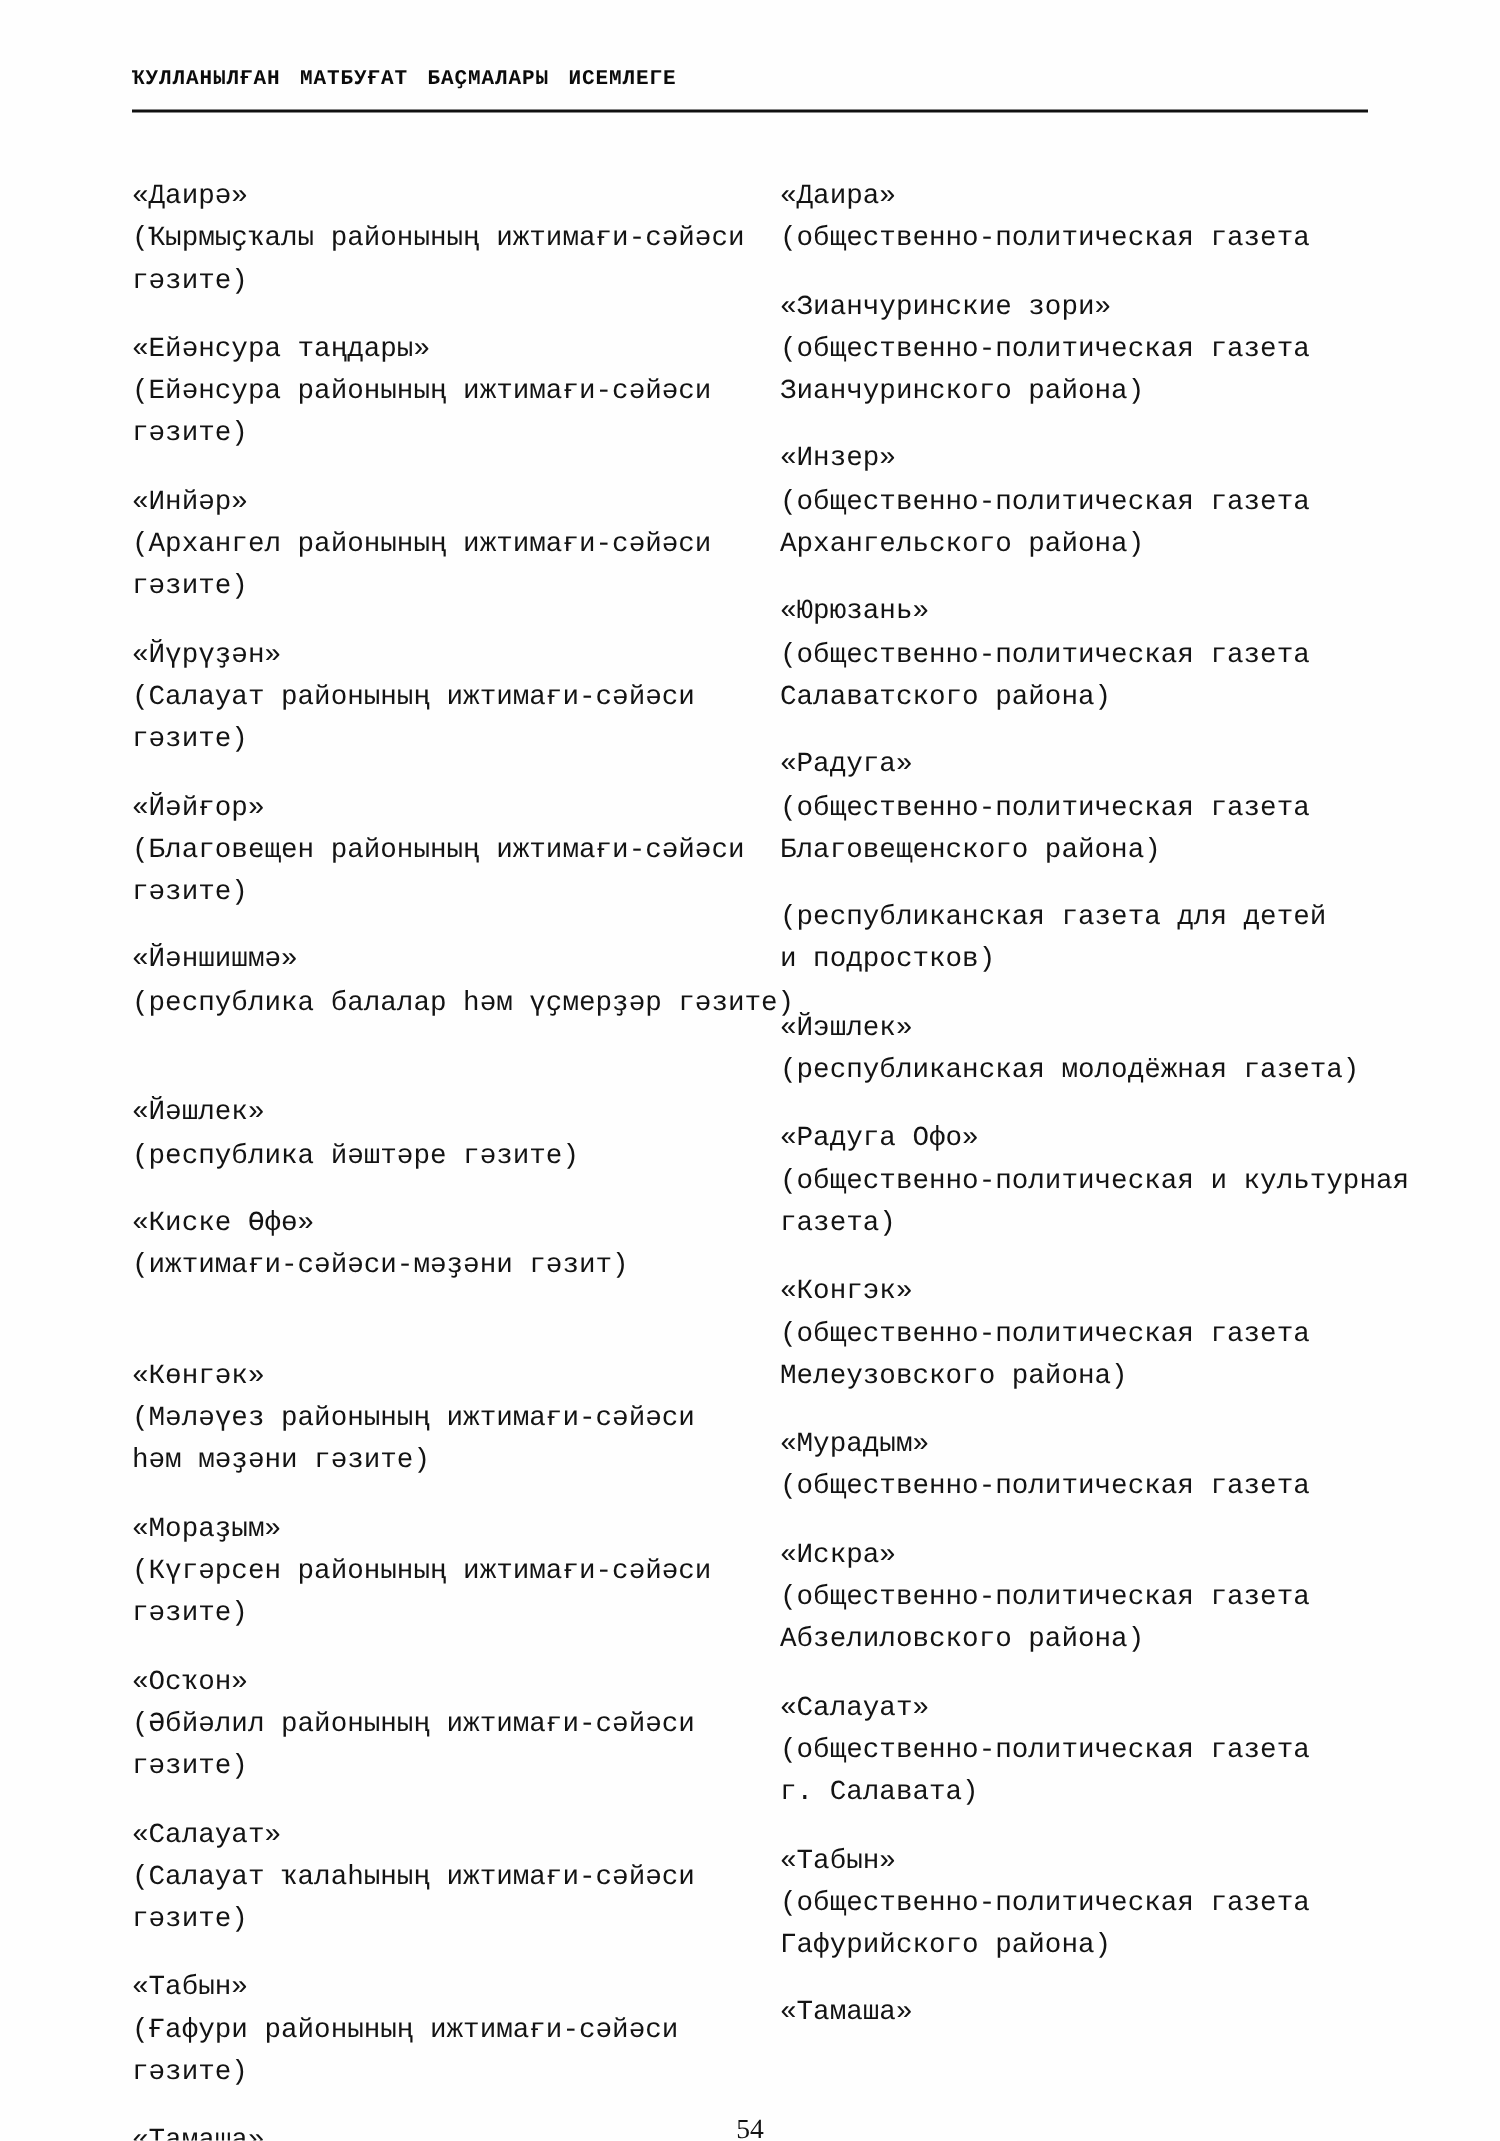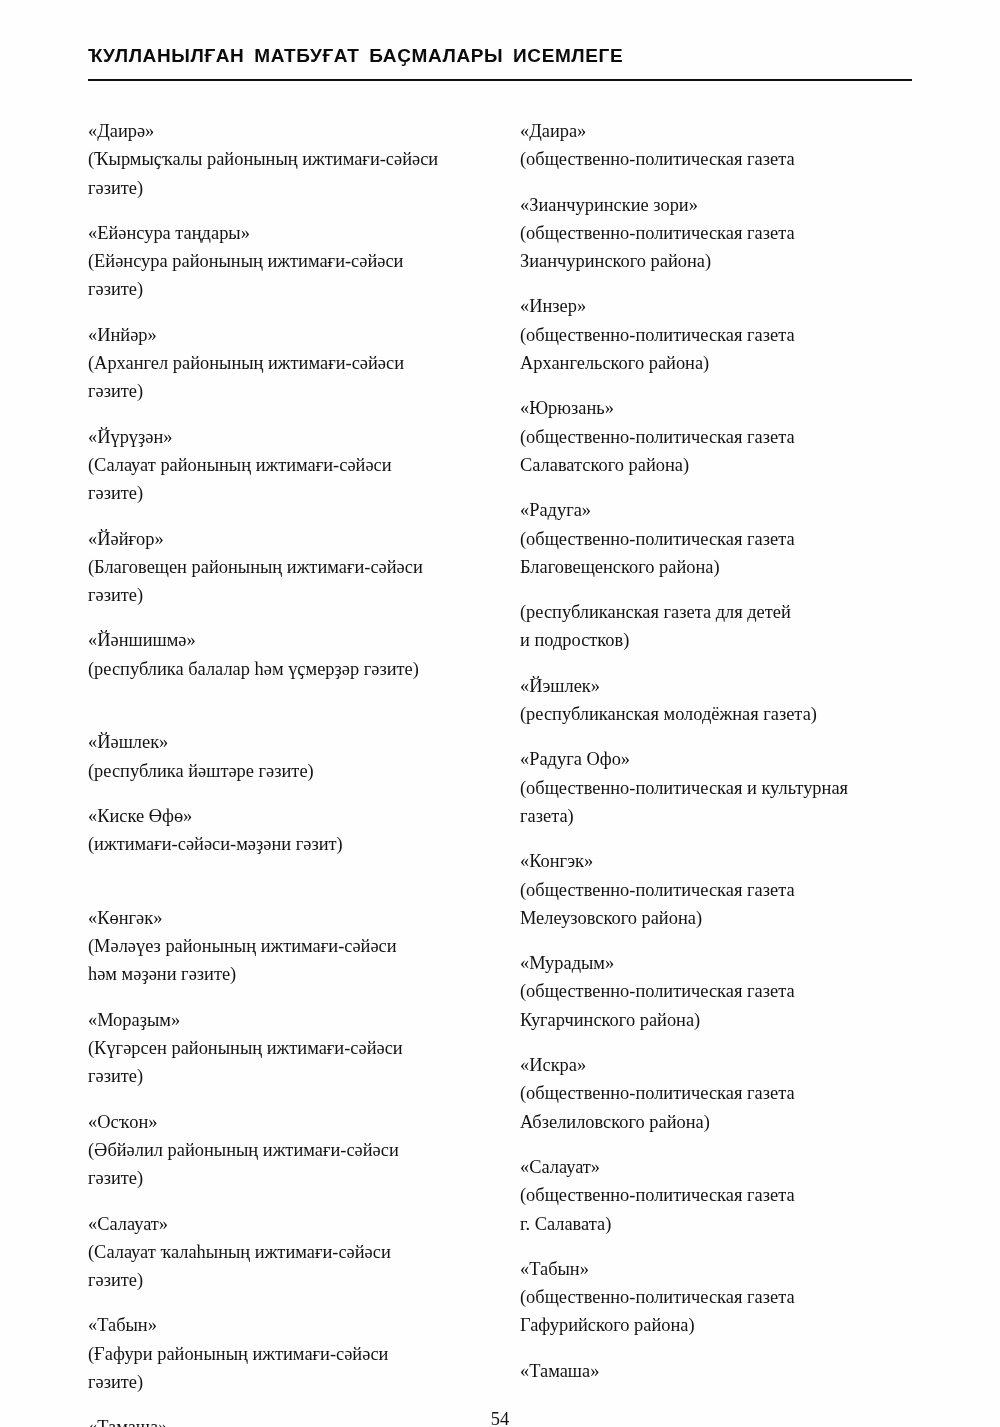--- a/index.html
+++ b/index.html
@@ -25,23 +25,23 @@
   }
 
   
   .header-block {
     position: absolute;
     left: 88px;
     top: 46px;
     width: 824px;
   }
   .header-title {
-    font-family: Liberation Sans, sans-serif;
+    font-family: Liberation Mono, monospace;
     font-weight: bold;
-    font-size: 19px;
+    font-size: 14px;
     letter-spacing: 0.6px;
     word-spacing: 4px;
     color: #0b0b0b;
     white-space: nowrap;
     line-height: 1.1;
   }
   .header-rule {
     margin-top: 12px;
     height: 2px;
     background: #111111;
@@ -60,20 +60,21 @@
   }
   .col {
     display: flex;
     flex-direction: column;
   }
   .col-left  { width: 432px; }
   .col-right { width: 432px; }
 
   .entry {
     display: block;
+    font-family: Liberation Mono, monospace;
   }
   .entry-line {
     font-size: 18.4px;
     line-height: 28.3px;
     white-space: pre;
     color: #131313;
   }
   .entry-title {
     
   }
@@ -235,21 +236,20 @@
         <div class="entry-spacer"></div>
         <div class="entry">
           <div class="entry-line entry-title">«Конгэк»</div>
           <div class="entry-line">(общественно-политическая газета</div>
           <div class="entry-line">Мелеузовского района)</div>
         </div>
         <div class="entry-spacer"></div>
         <div class="entry">
           <div class="entry-line entry-title">«Мурадым»</div>
           <div class="entry-line">(общественно-политическая газета</div>
-          <div class="entry-line">Кугарчинского района)</div>
         </div>
         <div class="entry-spacer"></div>
         <div class="entry">
           <div class="entry-line entry-title">«Искра»</div>
           <div class="entry-line">(общественно-политическая газета</div>
           <div class="entry-line">Абзелиловского района)</div>
         </div>
         <div class="entry-spacer"></div>
         <div class="entry">
           <div class="entry-line entry-title">«Салауат»</div>

